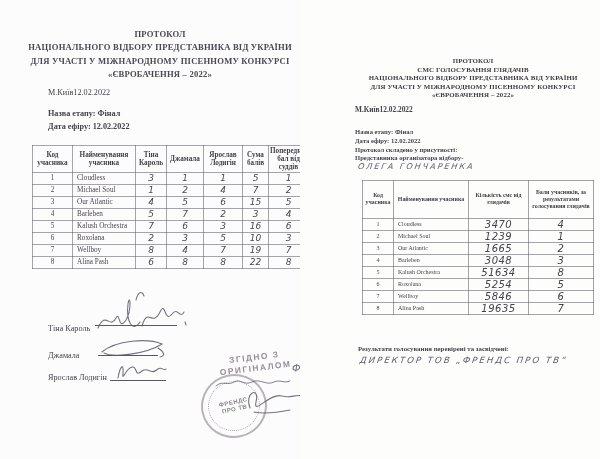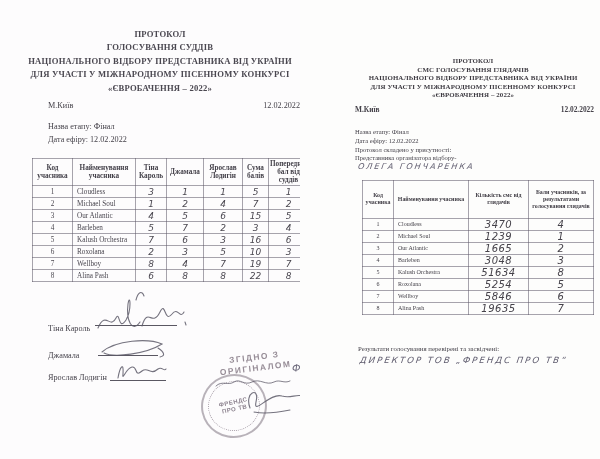--- a/index.html
+++ b/index.html
@@ -11,24 +11,24 @@
     color:#45424a;
   }
   .page { position:absolute; top:0; height:459px; }
   #page-left  { left:0;   width:310px; background:#fdfcfd; }
   #page-right { left:300px; width:300px; background:#fdfdfc; }
 
   
   .title-block { text-align:center; font-weight:bold; }
   #page-left  .title-block { padding-top:28px; font-size:8.6px; line-height:13.4px; letter-spacing:.2px; color:#4a4750; width:276px; margin-left:22px;}
   #page-right .title-block { padding-top:57px; font-size:6.9px; line-height:8.6px; letter-spacing:.1px; color:#3e3b42; width:246px; margin-left:50px;}
-  .meta-row { display:flex; justify-content:space-between; font-size:8px; }
+  .meta-row { display:flex; font-size:8px; }
   #page-left  .meta-row { margin:6px 10px 0 48px; font-size:8.2px;}
   #page-right .meta-row { margin:5px 6px 0 55px; font-size:7.4px; font-weight:bold;}
-  .label-line { font-weight:normal; }
+  .label-line { font-weight:bold; }
   #page-left  .label-line { margin-left:48px; font-size:8.2px; }
   #page-right .label-line { margin-left:55px; font-size:6.6px; }
 
   
   table { border-collapse:collapse; table-layout:fixed; }
   th, td { border:1px solid rgba(95,90,105,.55); text-align:center; vertical-align:middle; overflow:hidden; }
   th { font-weight:bold;margin-left:12px; }
   #left-table  { margin:14px 0 0 32px; width:276px; }
   #left-table  th { font-size:7.2px; line-height:8px; height:27px; padding:1px; color:#44414a;}
   #left-table  td { height:12px; font-size:7.2px; color:#4a4750;}
@@ -62,21 +62,20 @@
     font-family:"DejaVu Sans", sans-serif; font-style:italic; transform:rotate(-4deg);}
 </style>
 </head>
 <body>
 
 <div class="screen">
 
   <div class="page" id="page-left">
     <div class="title-block">
       <div>ПРОТОКОЛ</div>
-      <div>ГОЛОСУВАННЯ СУДДІВ</div>
       <div>НАЦІОНАЛЬНОГО ВІДБОРУ ПРЕДСТАВНИКА ВІД УКРАЇНИ</div>
       <div>ДЛЯ УЧАСТІ У МІЖНАРОДНОМУ ПІСЕННОМУ КОНКУРСІ</div>
       <div>«ЄВРОБАЧЕННЯ – 2022»</div>
     </div>
     <div class="meta-row">
       <span>М.Київ</span>
       <span>12.02.2022</span>
     </div>
     <div class="label-line" style="margin-top:12px;">Назва етапу: Фінал</div>
     <div class="label-line" style="margin-top:4px;">Дата ефіру: 12.02.2022</div>

